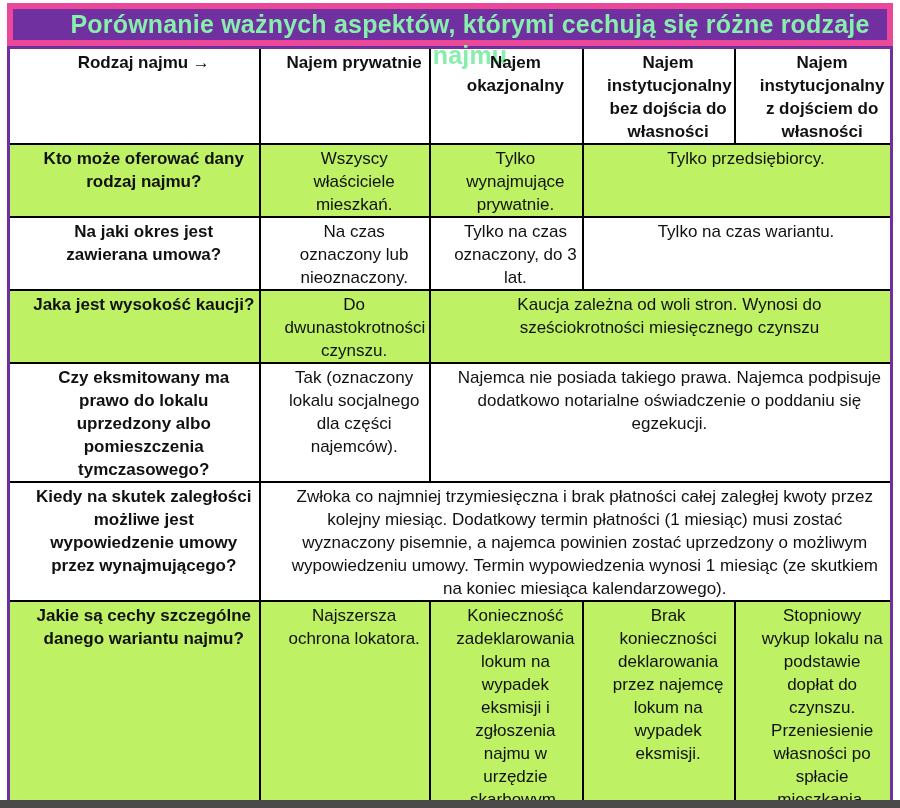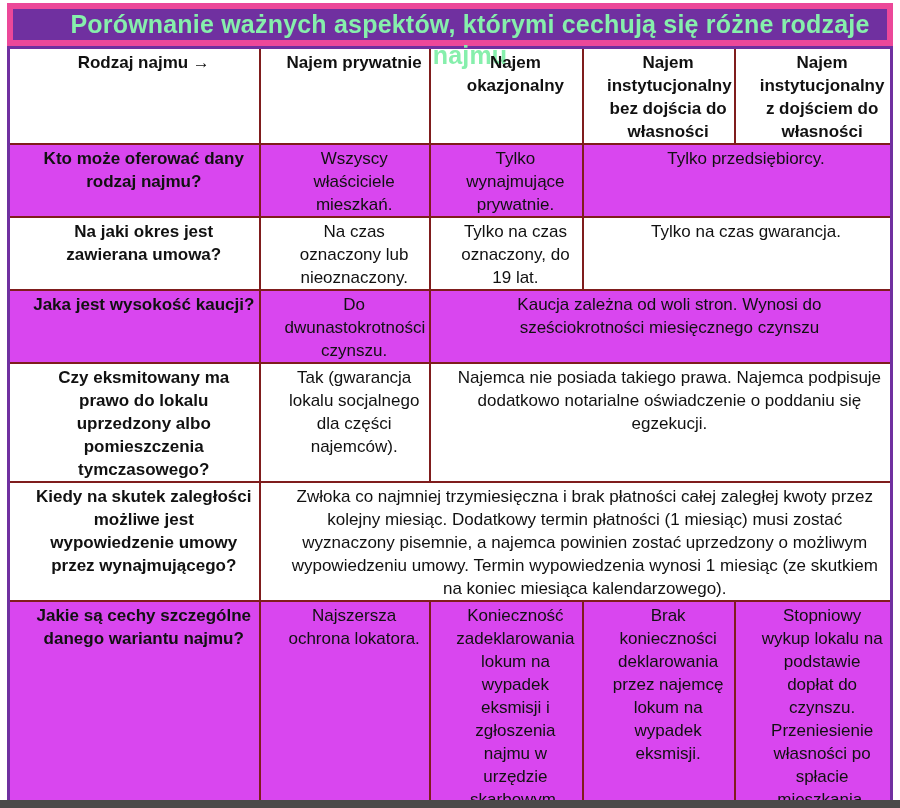--- a/index.html
+++ b/index.html
@@ -26,31 +26,31 @@
     padding-left: 40px;
   }
   table.cmp {
     border-collapse: collapse;
     table-layout: fixed;
     width: 886px;
     margin: 0 7px;
     border: 3px solid #7030A0;
   }
   table.cmp td {
-    border: 2px solid #7f1d1d;
+    border: 2px solid #000000;
     vertical-align: top;
     text-align: center;
     padding: 2px 5px 0 23px;
     font-size: 17px;
     line-height: 23px;
     overflow: hidden;
   }
   table.cmp td.q, table.cmp tr.hdr td { font-weight: 700; }
   tr.hdr td { background: #ffffff; }
-  tr.lav td { background: #d946ef; }
+  tr.lav td { background: #bef264; }
   tr.wht td { background: #ffffff; }
   .bottom-strip {
     position: absolute;
     left: 0; bottom: 0;
     width: 100%; height: 8px;
     background: #4A4A4A;
   }
 </style>
 </head>
 <body>
@@ -80,33 +80,33 @@
     <tr class="lav" style="height:72px">
       <td class="q">Kto może oferować dany rodzaj najmu?</td>
       <td>Wszyscy właściciele mieszkań.</td>
       <td>Tylko wynajmujące prywatnie.</td>
       <td colspan="2">Tylko przedsiębiorcy.</td>
     </tr>
 
     <tr class="wht" style="height:71px">
       <td class="q">Na jaki okres jest zawierana umowa?</td>
       <td>Na czas oznaczony lub nieoznaczony.</td>
-      <td>Tylko na czas oznaczony, do 19 lat.</td>
-      <td colspan="2">Tylko na czas gwarancja.</td>
+      <td>Tylko na czas oznaczony, do 3 lat.</td>
+      <td colspan="2">Tylko na czas wariantu.</td>
     </tr>
 
     <tr class="lav" style="height:72px">
       <td class="q">Jaka jest wysokość kaucji?</td>
       <td>Do dwunastokrotności czynszu.</td>
       <td colspan="3">Kaucja zależna od woli stron. Wynosi do sześciokrotności miesięcznego czynszu</td>
     </tr>
 
     <tr class="wht" style="height:75px">
       <td class="q">Czy eksmitowany ma prawo do lokalu uprzedzony albo pomieszczenia tymczasowego?</td>
-      <td>Tak (gwarancja lokalu socjalnego dla części najemców).</td>
+      <td>Tak (oznaczony lokalu socjalnego dla części najemców).</td>
       <td colspan="3">Najemca nie posiada takiego prawa. Najemca podpisuje dodatkowo notarialne oświadczenie o poddaniu się egzekucji.</td>
     </tr>
 
 
     <tr class="wht" style="height:96px">
       <td class="q">Kiedy na skutek zaległości możliwe jest wypowiedzenie umowy przez wynajmującego?</td>
       <td colspan="4">Zwłoka co najmniej trzymiesięczna i brak płatności całej zaległej kwoty przez kolejny miesiąc. Dodatkowy termin płatności (1 miesiąc) musi zostać wyznaczony pisemnie, a najemca powinien zostać uprzedzony o możliwym wypowiedzeniu umowy. Termin wypowiedzenia wynosi 1 miesiąc (ze skutkiem na koniec miesiąca kalendarzowego).</td>
     </tr>
 
     <tr class="lav" style="height:165px">

